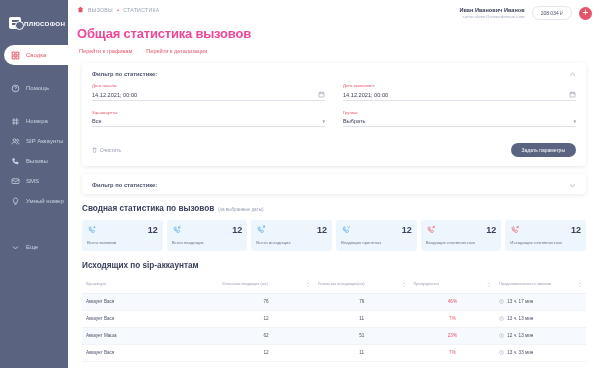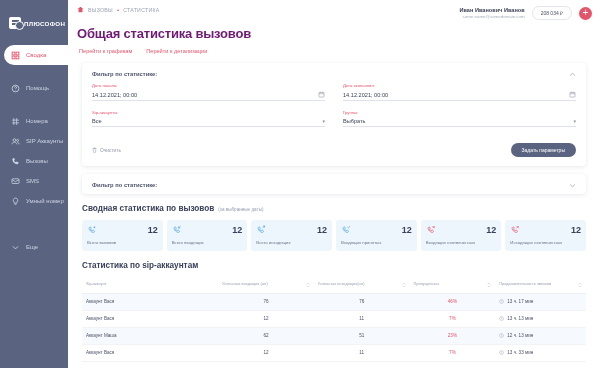--- a/index.html
+++ b/index.html
@@ -86,21 +86,21 @@
     background: #fff; white-space: nowrap;
   }
   .plus-btn {
     width: 13px; height: 13px; border-radius: 50%;
     background: #e4556a; color: #fff;
     display: flex; align-items: center; justify-content: center;
     font-size: 10px; line-height: 1; cursor: pointer;
   }
 
   .page-title {
-    font-size: 13px; font-weight: bold; color: #701a75;
+    font-size: 13px; font-weight: bold; color: #ec4899;
     padding: 2px 0 0 9px; letter-spacing: -.2px;
   }
   .tabs { display: flex; gap: 14px; padding: 7px 0 0 11px; }
   .tab {
     font-size: 5.6px; color: #e4556a; cursor: pointer;
     white-space: nowrap;
   }
 
   .content { padding: 9px 14px 0 14px; }
 
@@ -454,21 +454,21 @@
             <path d="M11.8 1.8l4 4M15.8 1.8l-4 4"></path>
           </svg>
           <span class="card-num">12</span>
         </div>
         <div class="card-label">Исходящих неотвеченных</div>
       </div>
 
     </div>
 
     <h2 class="section-title">
-      <span>Статистика по sip-аккаунтам</span>
+      <span>Исходящих по sip-аккаунтам</span>
     </h2>
 
     <table>
       <thead>
         <tr>
           <th style="width:27%">
             <div class="th-wrap">
               <span>Sip-аккаунт</span>
             </div>
           </th>

